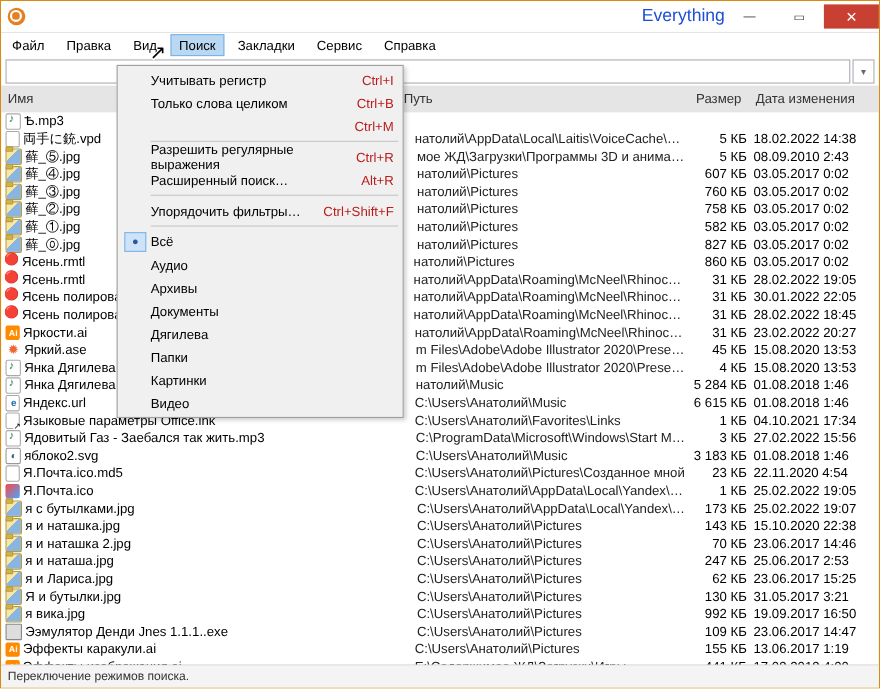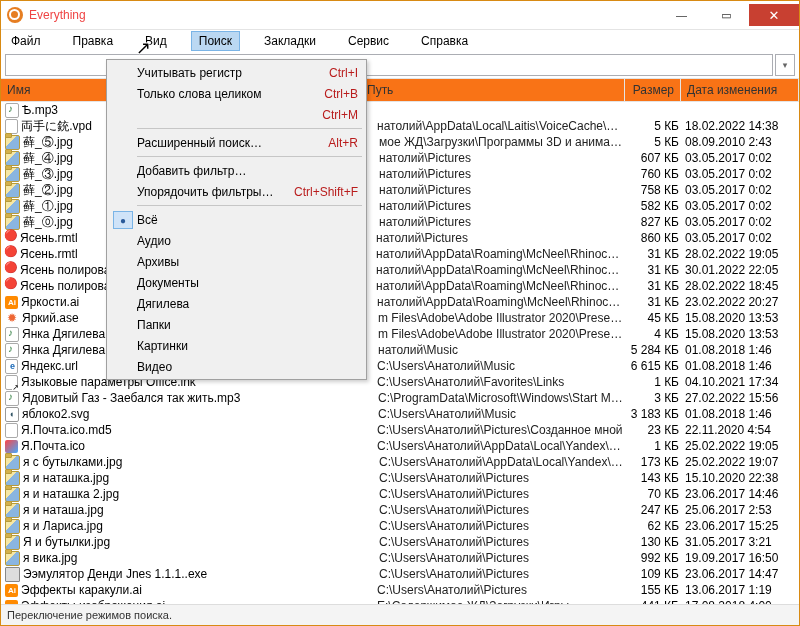--- a/index.html
+++ b/index.html
@@ -1,30 +1,30 @@
 <!DOCTYPE html>
 <html><head>
 <meta charset="utf-8">
 <style>
 html,body{margin:0;padding:0;font-family:"Segoe UI",Tahoma,sans-serif;font-size:12px;color:#000;background:#fff;overflow:hidden}
 .window{width:800px;height:626px;display:flex;flex-direction:column;border:1px solid #d88a13;box-sizing:border-box;position:relative}
 .titlebar{height:28px;background:#fff;display:flex;align-items:center;border-bottom:1px solid #e4e4e4}
 .title-icon{width:16px;height:16px;margin:0 6px;background:#e67e22;border-radius:50%;display:flex;align-items:center;justify-content:center}
 .title-icon::after{content:"";width:7px;height:7px;border:2px solid #fff;border-radius:50%;margin:-2px 0 0 -2px}
-.title-text{flex:1;text-align:left;font-size:12px;color:#ef4444}
+.title-text{flex:1;text-align:right;font-size:16px;color:#1d4ed8}
 .win-btns{display:flex}
 .win-btn{width:45px;height:22px;display:flex;align-items:center;justify-content:center;font-size:11px;color:#333;cursor:default}
 .win-btn.close{background:#c84031;color:#fff;width:50px;height:22px;font-size:13px}
-.menubar{height:22px;background:#fff;display:flex;align-items:center;padding:0 2px;gap:16px}
+.menubar{height:22px;background:#fff;display:flex;align-items:center;padding:0 2px;gap:4px}
 .menu-item{padding:3px 8px;cursor:default}
 .menu-item.active{background:#bbd8f2;border:1px solid #7ab4e6;padding:2px 7px}
 .searchbar{height:22px;display:flex;align-items:stretch;padding:2px 4px;gap:2px}
 .search-input{flex:1;border:1px solid #abadb3;padding:1px 4px;font:inherit;outline:none}
 .search-dd{width:18px;border:1px solid #abadb3;display:flex;align-items:center;justify-content:center;font-size:9px;color:#666}
-.headers{height:22px;display:flex;border-top:1px solid #e4e4e4;border-bottom:1px solid #e4e4e4;background:#f97316}
+.headers{height:22px;display:flex;border-top:1px solid #e4e4e4;border-bottom:1px solid #e4e4e4;background:#e5e5e5}
 .hdr{padding:0 6px;border-right:1px solid #e4e4e4;height:100%;display:flex;align-items:center;color:#333;box-sizing:border-box}
 .hdr.name{width:360px}
 .hdr.path{flex:1}
 .hdr.size{width:56px;justify-content:flex-end}
 .hdr.date{width:118px}
 .content{flex:1;overflow:hidden;position:relative}
 .rows{position:absolute;inset:0}
 .row{height:16px;display:flex;align-items:center;padding:0 4px;white-space:nowrap}
 .ico{width:15px;height:15px;margin-right:3px;display:inline-flex;align-items:center;justify-content:center;font-size:10px;flex-shrink:0;border-radius:2px}
 .ico-jpg{background:linear-gradient(135deg,#f6e7a5 40%,#8ab5e0 40%);border:1px solid #b89b3a;width:13px;height:13px;position:relative;}
@@ -334,27 +334,28 @@
       </div>
       <div class="dd-item">
         <span>Только слова целиком</span>
         <span class="shortcut">Ctrl+B</span>
       </div>
       <div class="dd-item">
         <span class="shortcut">Ctrl+M</span>
       </div>
       <div class="dd-sep"></div>
       <div class="dd-item">
+        <span>Разрешить регулярные выражения</span>
+        <span class="shortcut">Ctrl+R</span>
+      </div>
+      <div class="dd-item">
         <span>Расширенный поиск…</span>
         <span class="shortcut">Alt+R</span>
       </div>
       <div class="dd-sep"></div>
-      <div class="dd-item">
-        <span>Добавить фильтр…</span>
-      </div>
       <div class="dd-item">
         <span>Упорядочить фильтры…</span>
         <span class="shortcut">Ctrl+Shift+F</span>
       </div>
       <div class="dd-sep"></div>
       <div class="dd-item">
         <span class="dd-check">●</span>
         <span>Всё</span>
       </div>
       <div class="dd-item">

